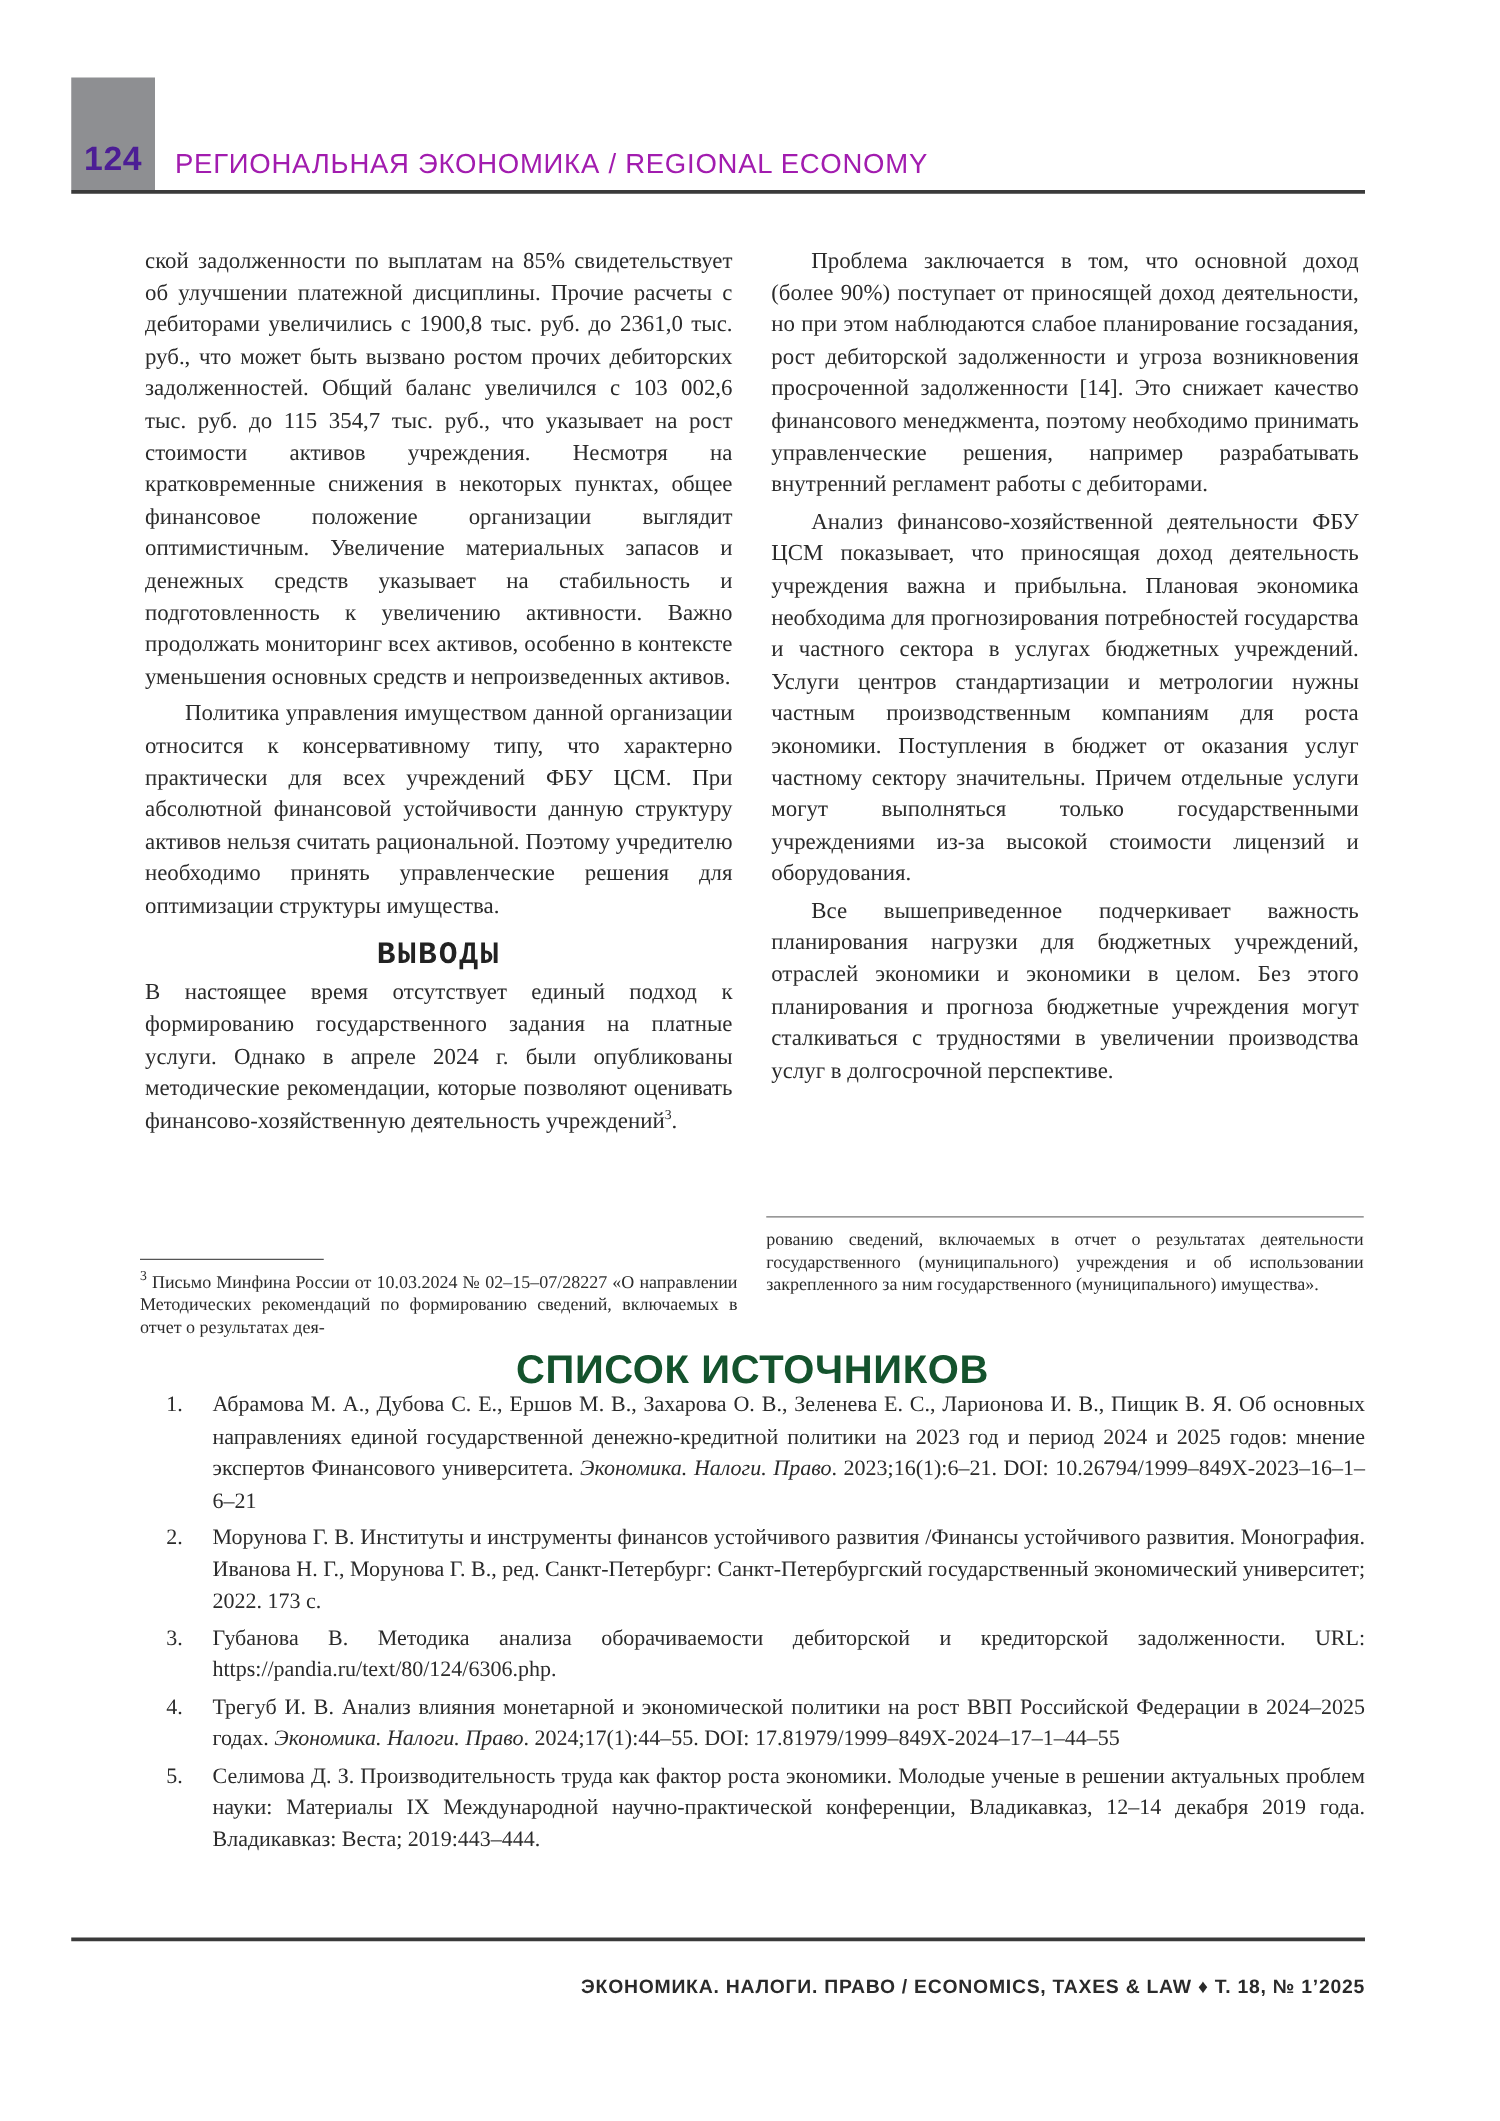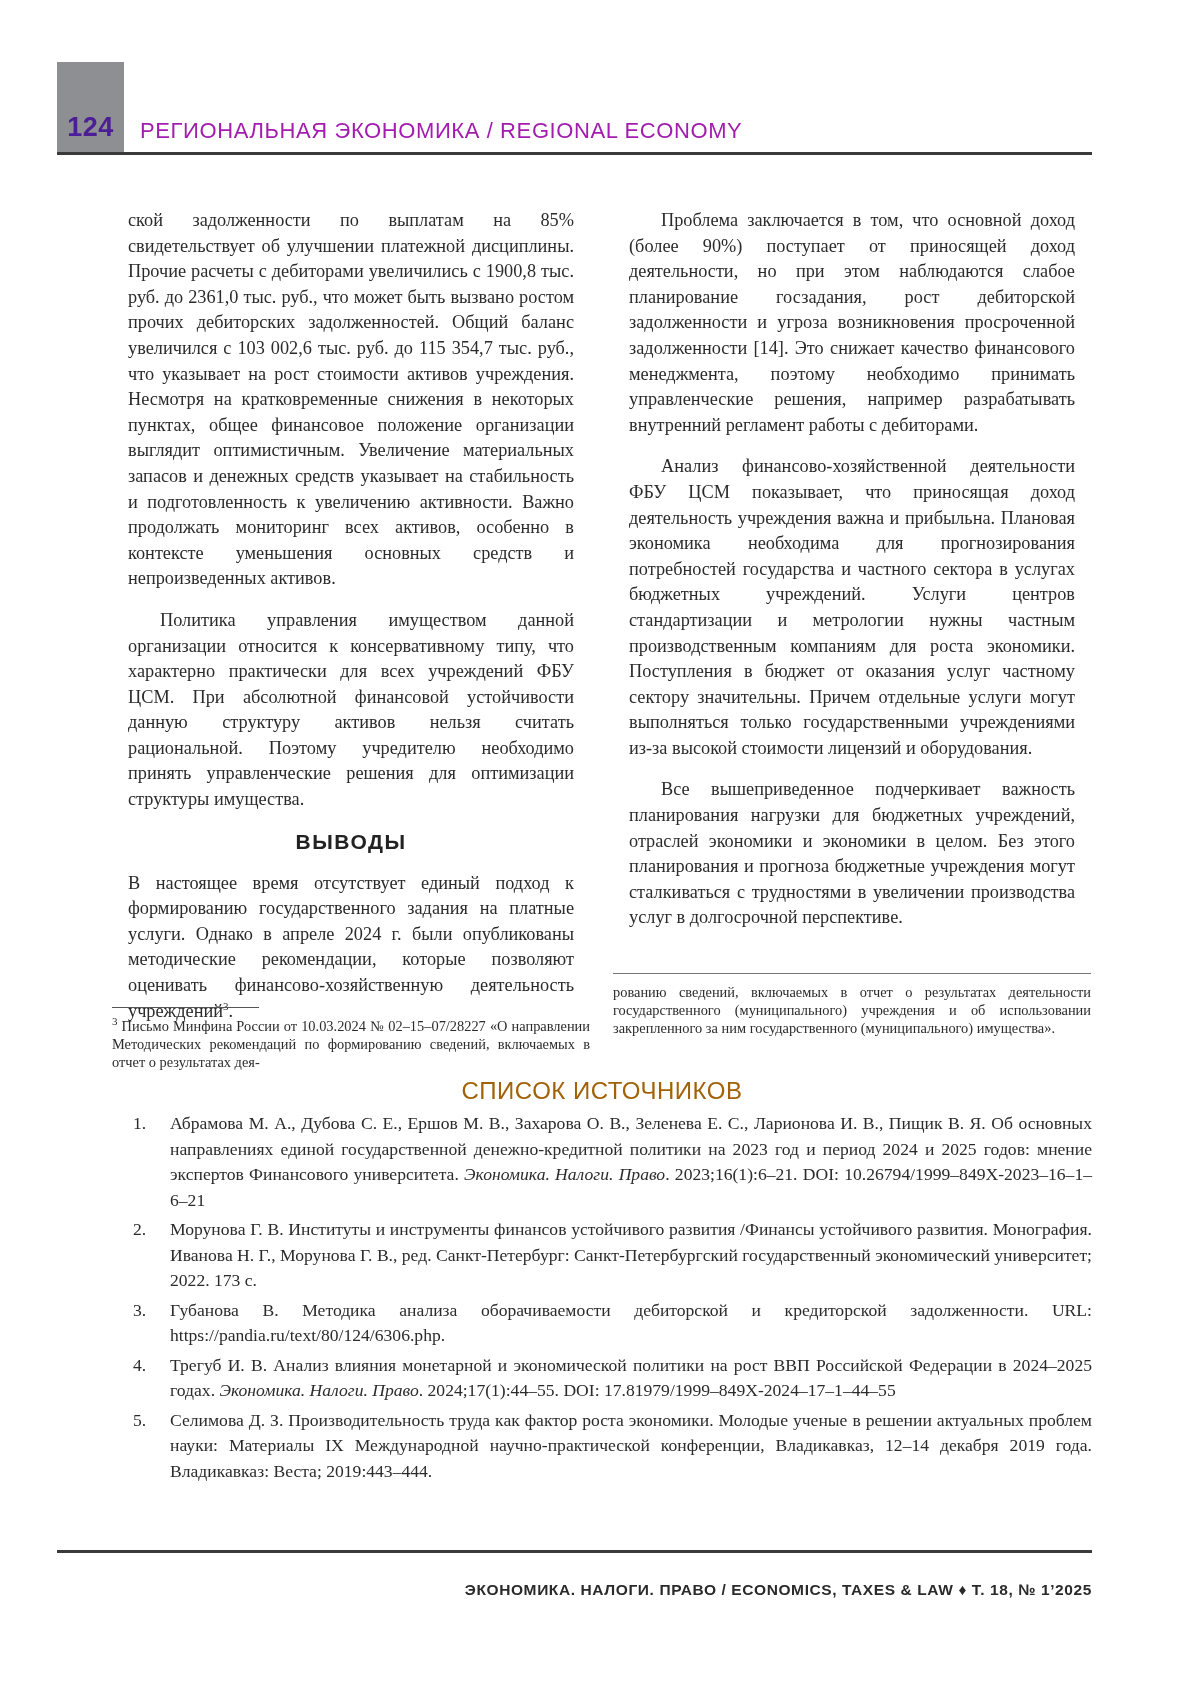--- a/index.html
+++ b/index.html
@@ -7,33 +7,33 @@
   .page-num-box { position: absolute; left: 57px; top: 62px; width: 67px; height: 90px; background: #8e8f92; }
   .page-num { position: absolute; left: 57px; top: 112px; width: 67px; text-align: center;
     font-family: "Liberation Sans", sans-serif; font-weight: bold; font-size: 27px; color: #4c1d95; letter-spacing: 0.5px; }
   .journal-section { position: absolute; left: 140px; top: 118px;
     font-family: "Liberation Sans", sans-serif; font-weight: normal; font-size: 22px; color: #a21caf; letter-spacing: 0.6px; }
   .header-rule { position: absolute; left: 57px; top: 152px; width: 1035px; height: 3px; background: #3a3a3a; }
 
   .col { position: absolute; font-family: "Liberation Serif", serif; font-size: 18.3px; line-height: 25.6px; text-align: justify; color: #2b2b2b; }
   .col-left { left: 112px; top: 192px; width: 478px; }
   .col-right { left: 613px; top: 192px; width: 478px; }
-  .col p { margin: 16px; }
+  .col p { margin: 4px; }
   .col p.indent { text-indent: 32px; }
-  .section-title { font-family: Liberation Sans, sans-serif; font-weight: bold; font-size: 21px; text-align: center; letter-spacing: 1.5px; color: #222; margin: 14px 0 0 0; line-height: 26px; }
+  .section-title { font-family: Liberation Mono, monospace; font-weight: bold; font-size: 25px; text-align: center; letter-spacing: 1.5px; color: #222; margin: 14px 0 0 0; line-height: 26px; }
   sup { font-size: 11px; line-height: 0; }
 
   .fn-rule-left { position: absolute; left: 112px; top: 1007px; width: 147px; height: 1px; background: #555; }
   .fn-rule-right { position: absolute; left: 613px; top: 973px; width: 478px; height: 1px; background: #777; }
   .footnote { position: absolute; font-family: "Liberation Serif", serif; font-size: 14.4px; line-height: 18px; text-align: justify; color: #2b2b2b; }
   .fn-left { left: 112px; top: 1017px; width: 478px; }
   .fn-right { left: 613px; top: 983px; width: 478px; }
 
   .refs-title { position: absolute; left: 112px; top: 1077px; width: 980px; text-align: center;
-    font-family: "Liberation Sans", sans-serif; font-weight: normal; font-size: 24px; color: #a16207; letter-spacing: 0.5px; }
+    font-family: "Liberation Sans", sans-serif; font-weight: bold; font-size: 32px; color: #14532d; letter-spacing: 0.5px; }
   .refs { position: absolute; left: 130px; top: 1111px; width: 962px; margin: 0; padding: 0; list-style: none;
     font-family: "Liberation Serif", serif; font-size: 17.6px; line-height: 25.5px; color: #2b2b2b; }
   .refs li { position: relative; padding-left: 40px; margin-bottom: 4px; text-align: justify; }
   .refs .num { position: absolute; left: 3px; top: 0; }
   .refs i { font-style: italic; }
 
   .footer-rule { position: absolute; left: 57px; top: 1550px; width: 1035px; height: 3px; background: #3a3a3a; }
   .footer { position: absolute; right: 108px; top: 1581px;
     font-family: "Liberation Sans", sans-serif; font-weight: bold; font-size: 15.5px; color: #2a2a2a; letter-spacing: 0.6px; white-space: nowrap; }
 </style>

